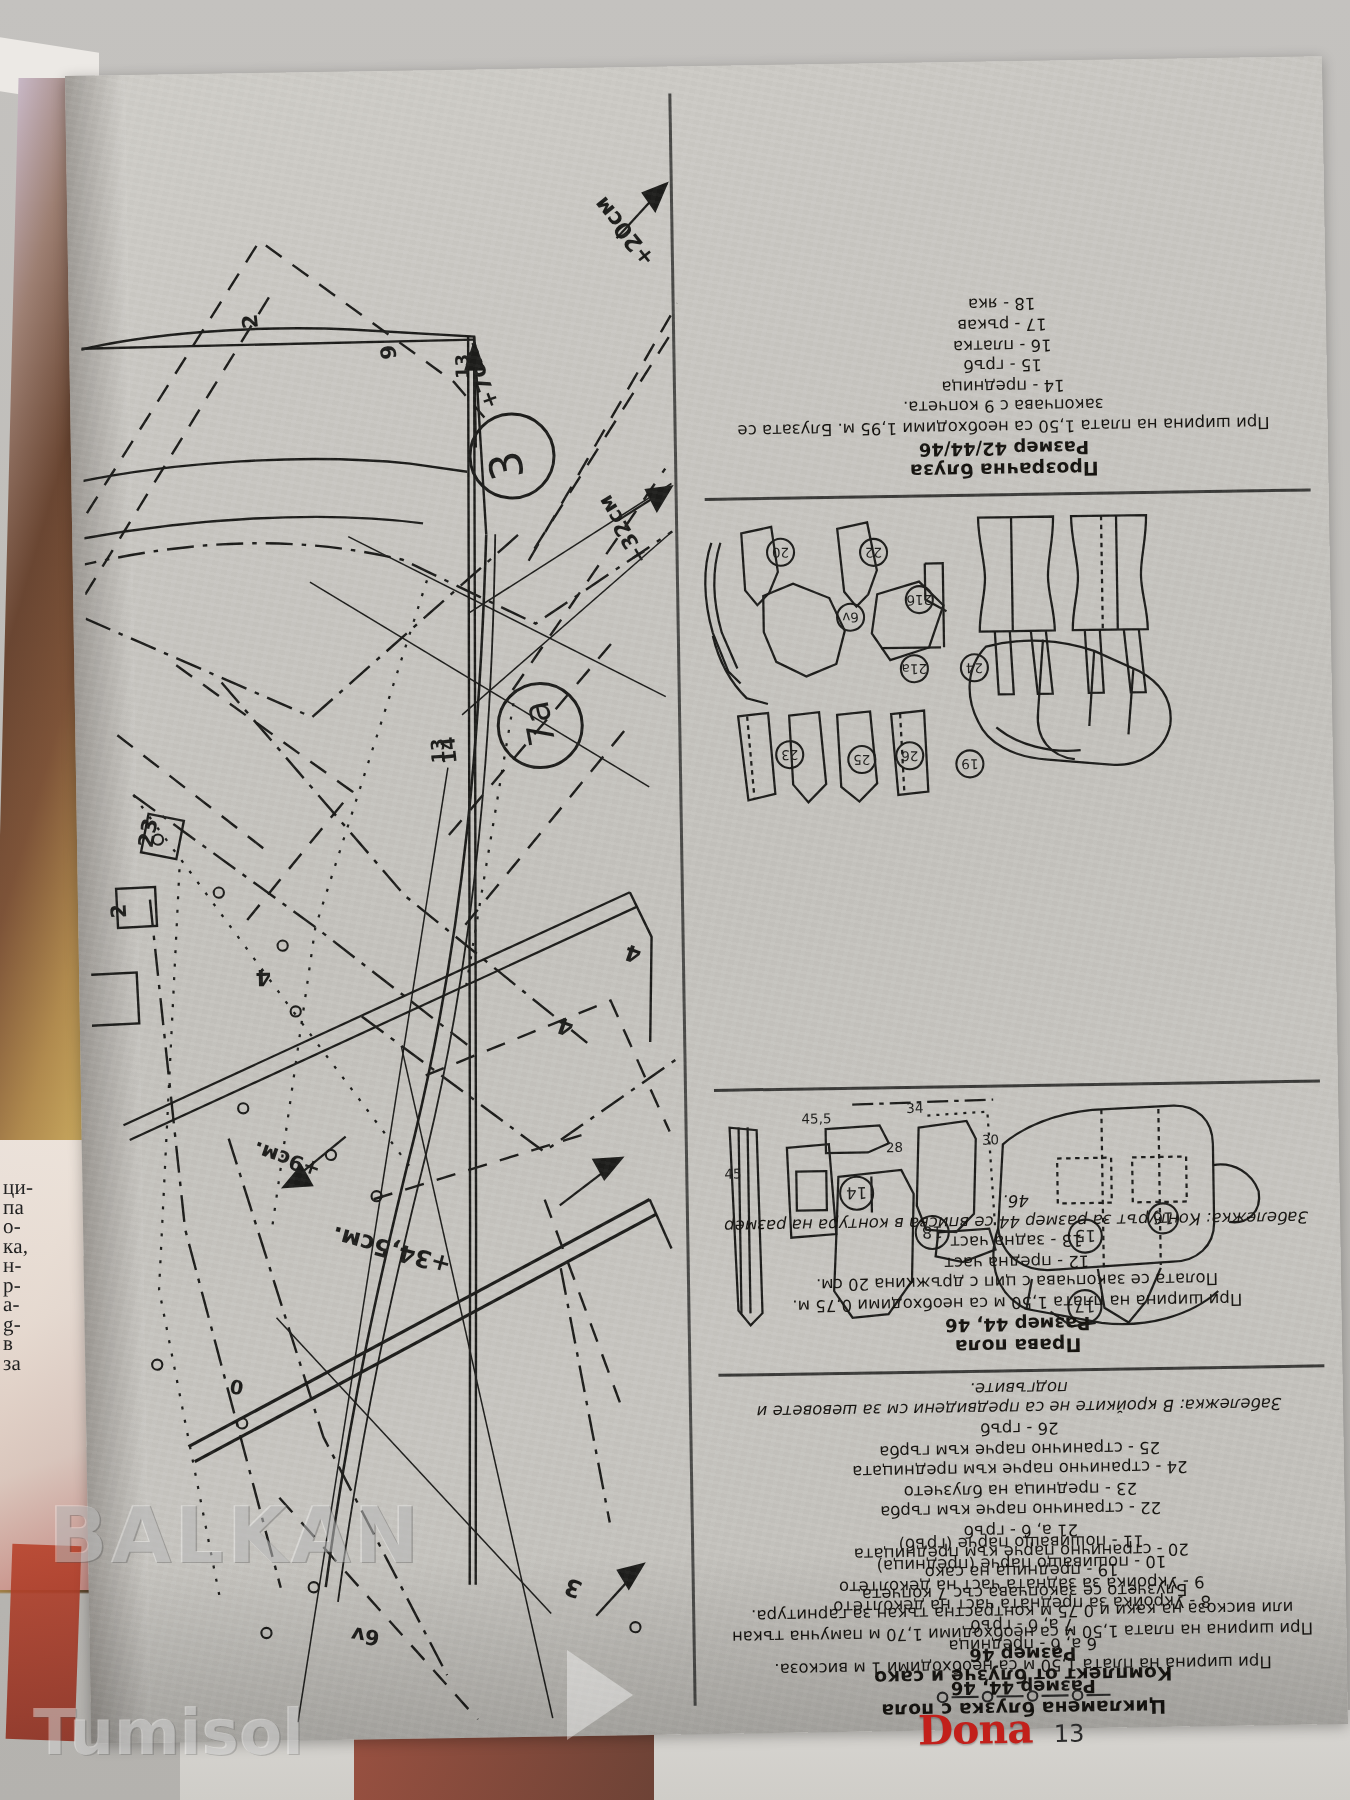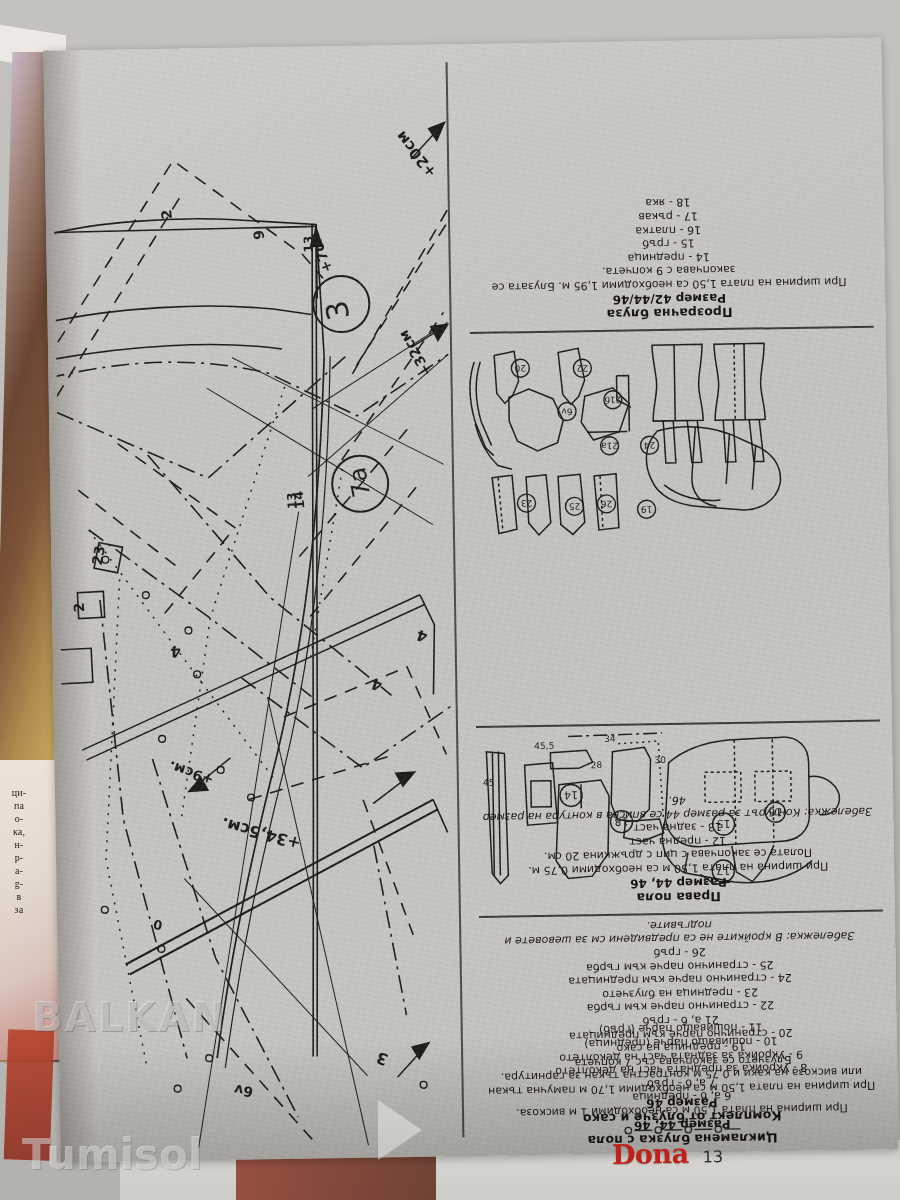--- a/index.html
+++ b/index.html
@@ -44,22 +44,22 @@
     position:absolute;left:236px;top:1130px;width:200px;height:70px;
     background:linear-gradient(100deg,#8e3a28,#5c2a1c);
     opacity:.85;
   }
   .photo-white-top{
     position:absolute;left:0;top:30px;width:66px;height:36px;background:#ece9e5;
     transform:skewY(9deg);
   }
   .edge-text{
     position:absolute;left:2px;top:786px;width:34px;
-    font-size:10px;line-height:13px;color:#222;letter-spacing:.2px;
-    font-family:"Liberation Serif", serif;text-align:center;
+    font-size:14px;line-height:13px;color:#222;letter-spacing:.2px;
+    font-family:"Liberation Serif", serif;text-align:left;
   }
   .edge-text div{white-space:nowrap;}
 
   
   .page{
     position:absolute;left:52px;top:44px;width:838px;height:1112px;
     background:linear-gradient(165deg,#cfcdc8 0%,#c9c7c2 18%,#c4c2bd 48%,#c7c5c0 72%,#bfbdb8 100%);
     transform:rotate(-0.9deg);
     box-shadow:0 2px 9px rgba(0,0,0,.28);
   }
@@ -140,21 +140,21 @@
     letter-spacing:-.5px;text-shadow:0 1px 1px rgba(0,0,0,.25);
   }
   .pageno{font-family:"DejaVu Sans", sans-serif;font-size:16px;color:#2b2b2b;}
 
   
   .wm{
     position:absolute;left:26px;top:990px;width:440px;height:200px;
     pointer-events:none;
   }
   .wm .wm1{
-    position:absolute;left:6px;top:4px;font-size:40px;font-weight:bold;
+    position:absolute;left:6px;top:4px;font-size:52px;font-weight:bold;
     font-family:"DejaVu Sans", sans-serif;color:rgba(255,255,255,.34);
     text-shadow:1px 1px 0 rgba(80,80,80,.35);letter-spacing:2px;
   }
   .wm .wm2{
     position:absolute;left:18px;top:36px;font-size:74px;font-weight:bold;
     font-family:"DejaVu Sans", sans-serif;color:rgba(255,255,255,.40);
     text-shadow:2px 2px 0 rgba(90,90,90,.28);letter-spacing:-1px;
   }
   .wm .wm3{
     position:absolute;left:-4px;top:140px;font-size:42px;font-weight:bold;

